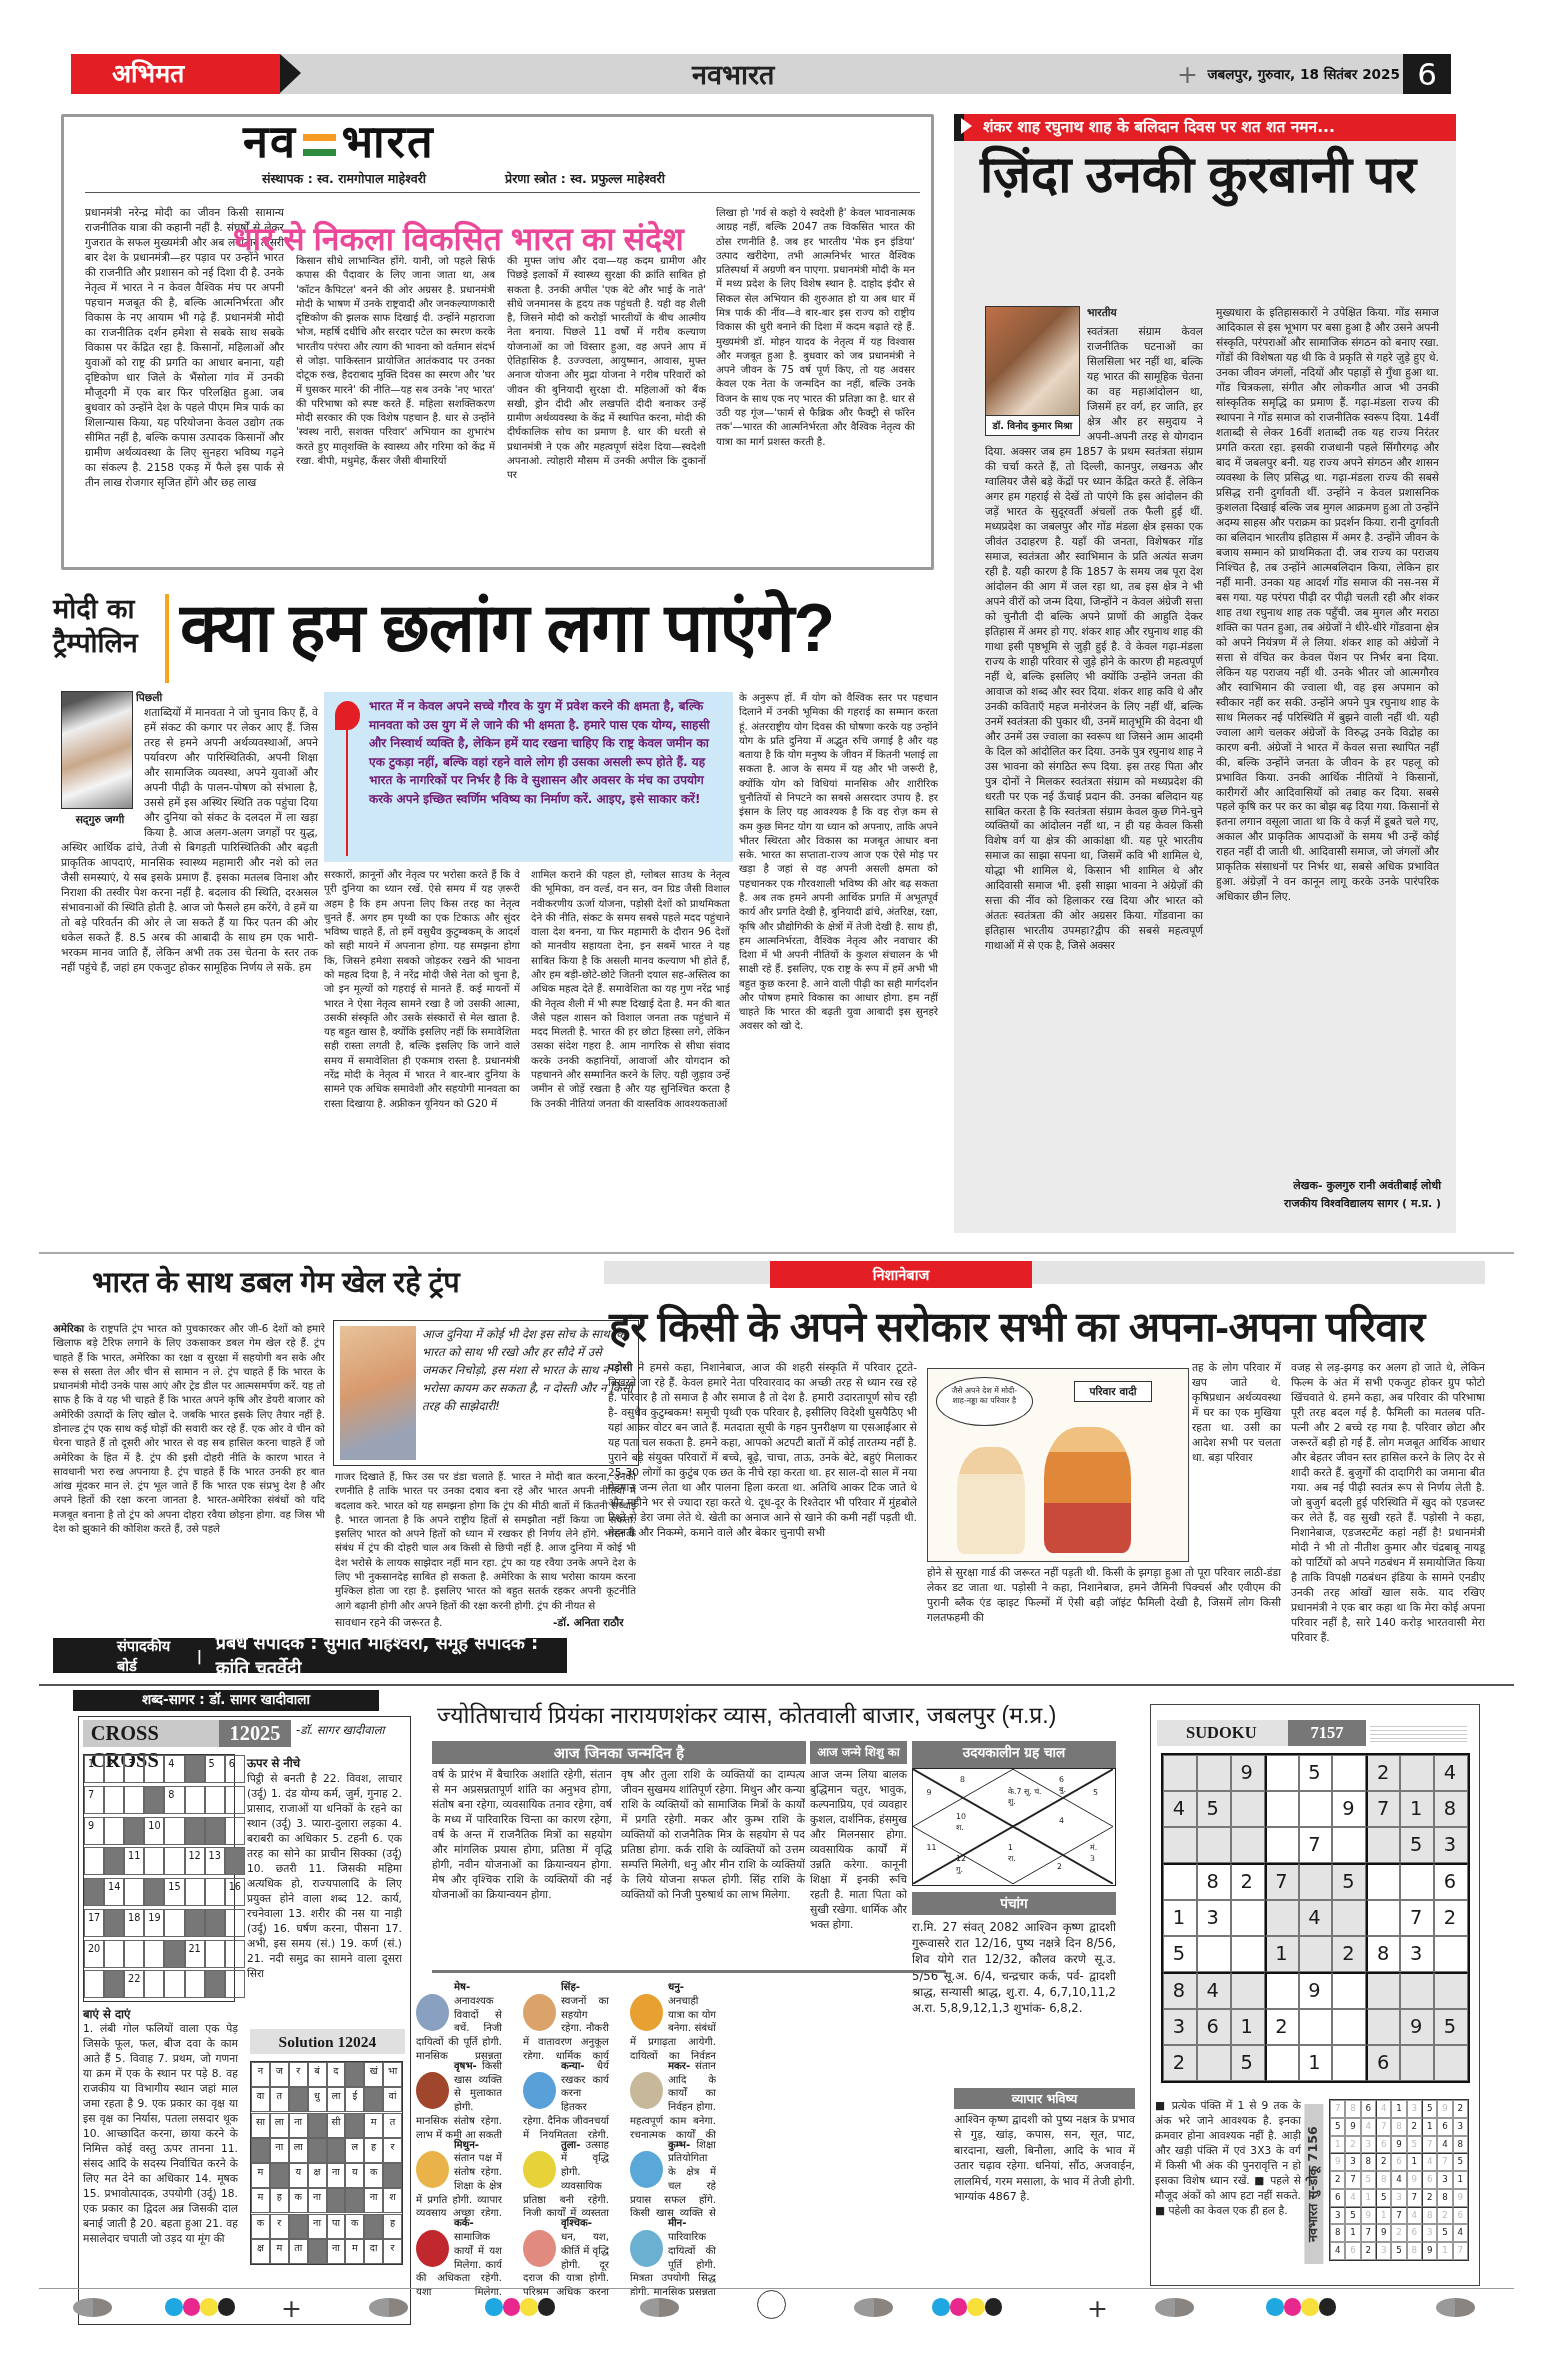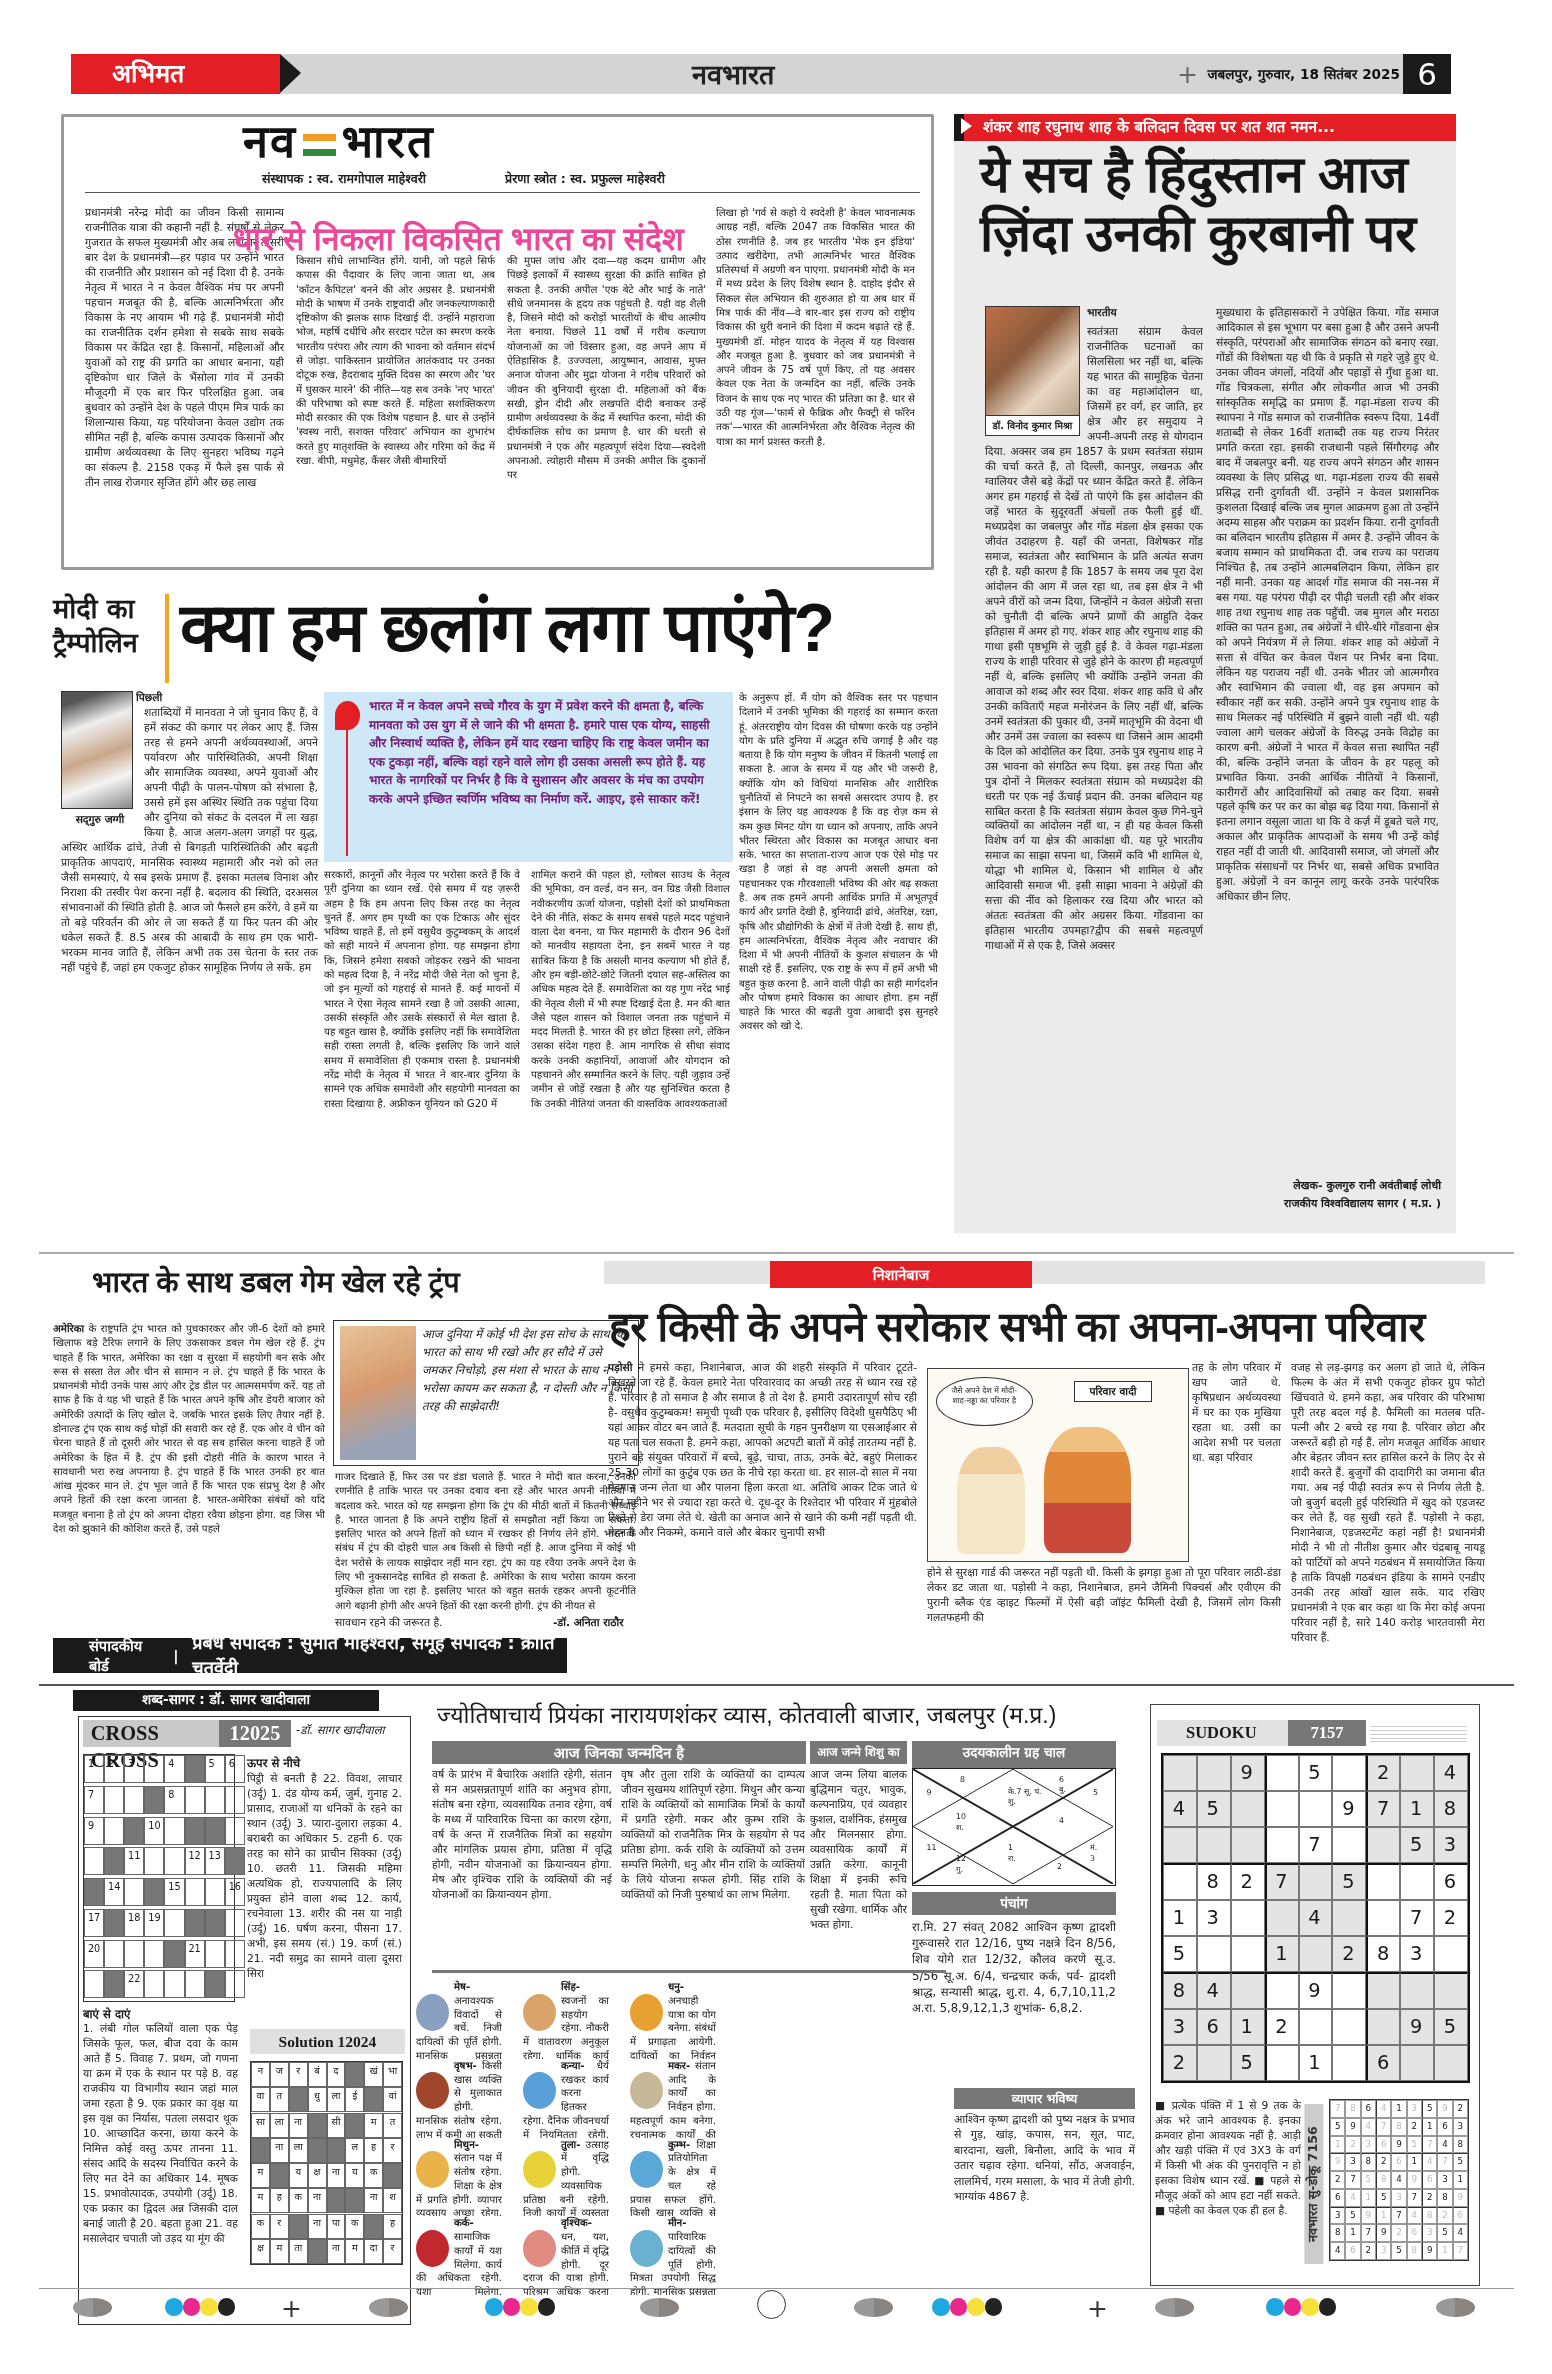--- a/index.html
+++ b/index.html
@@ -36,21 +36,21 @@
 .quote-text{left:369px;top:697px;width:349px;font-size:12px;font-weight:bold;color:#701a75;line-height:1.55}
 .sec-hr{left:39px;top:1252px;width:1475px;height:1.9px;background:#aaa}
 .trump-h{left:92px;top:1263px;font-size:29px;font-weight:bold;color:#1a1a1a;font-family:"Liberation Sans",sans-serif}
 .trump-box{left:333px;top:1320px;width:306px;height:146px;border:1.9px solid #333}
 .trump-photo{left:340px;top:1326px;width:76px;height:134px;background:linear-gradient(160deg,#e8c29a,#d79a6e 45%,#9aa3b5 80%)}
 .trump-quote{left:422px;top:1326px;width:212px;font-size:11.6px;font-style:italic;line-height:1.55}
 .nishan-bar{left:604px;top:1261px;width:881px;height:23px;background:#e4e4e4}
 .nishan-tag{left:770px;top:1261px;width:262px;height:27px;background:#e31e24;color:#fff;font-weight:bold;font-size:14.6px;text-align:center;line-height:27px}
 .nishan-h{left:609px;top:1300px;font-size:41px;font-weight:bold;color:#1a1a1a;font-family:"Liberation Sans",sans-serif;letter-spacing:-0.5px}
 .cartoon{left:927px;top:1368px;width:262px;height:194px;border:1px solid #444;background:#fdfaf3}
-.board{left:53px;top:1638px;width:514px;height:35px;background:#1a1a1a;color:#fff;font-size:14.6px;font-weight:bold;display:flex;align-items:center;padding-left:36px;gap:13.6px}
+.board{left:53px;top:1638px;width:514px;height:35px;background:#1a1a1a;color:#fff;font-size:14.6px;font-weight:bold;display:flex;align-items:center;padding-left:64px;gap:13.6px}
 .bottom-hr{left:39px;top:1684px;width:1475px;height:1.9px;background:#555}
 .cw-head{left:73px;top:1690px;width:306px;height:21.3px;background:#1a1a1a;color:#fff;text-align:center;font-size:13.6px;font-weight:bold}
 .cw-frame{left:78px;top:1716px;width:333px;height:609px;border:1.9px solid #333}
 .cw-title{left:83px;top:1720px;width:136px;height:27px;background:#c9c9c9;font-family:"Liberation Serif",serif;font-size:20.4px;font-weight:bold;padding-left:7.8px;line-height:27px}
 .cw-num{left:219px;top:1720px;width:72px;height:27px;background:#777;color:#fff;font-family:"Liberation Serif",serif;font-size:20.4px;font-weight:bold;text-align:center;line-height:27px}
 .cw-by{left:296px;top:1723px;font-size:11.6px;font-style:italic}
 .grid8{display:grid;grid-template-columns:repeat(8,1fr);border:1px solid #333}
 .grid8 div{border:1px solid #666;font-size:9.7px;padding:1px 2.9px;height:28px}
 .grid8 div.b{background:#777}
 .astro-h{left:437px;top:1700px;font-size:23px;color:#1a1a1a;font-family:"Liberation Sans",sans-serif}
@@ -93,21 +93,20 @@
 <div class="abs col text-block" style="left:296px;top:254px;width:199px;height:309px">किसान सीधे लाभान्वित होंगे. यानी, जो पहले सिर्फ कपास की पैदावार के लिए जाना जाता था, अब 'कॉटन कैपिटल' बनने की ओर अग्रसर है. प्रधानमंत्री मोदी के भाषण में उनके राष्ट्रवादी और जनकल्याणकारी दृष्टिकोण की झलक साफ दिखाई दी. उन्होंने महाराजा भोज, महर्षि दधीचि और सरदार पटेल का स्मरण करके भारतीय परंपरा और त्याग की भावना को वर्तमान संदर्भ से जोड़ा. पाकिस्तान प्रायोजित आतंकवाद पर उनका दोटूक रुख, हैदराबाद मुक्ति दिवस का स्मरण और 'घर में घुसकर मारने' की नीति—यह सब उनके 'नए भारत' की परिभाषा को स्पष्ट करते हैं. महिला सशक्तिकरण मोदी सरकार की एक विशेष पहचान है. धार से उन्होंने 'स्वस्थ नारी, सशक्त परिवार' अभियान का शुभारंभ करते हुए मातृशक्ति के स्वास्थ्य और गरिमा को केंद्र में रखा. बीपी, मधुमेह, कैंसर जैसी बीमारियों</div>
 <div class="abs col text-block" style="left:507px;top:254px;width:199px;height:309px">की मुफ्त जांच और दवा—यह कदम ग्रामीण और पिछड़े इलाकों में स्वास्थ्य सुरक्षा की क्रांति साबित हो सकता है. उनकी अपील 'एक बेटे और भाई के नाते' सीधे जनमानस के हृदय तक पहुंचती है. यही वह शैली है, जिसने मोदी को करोड़ों भारतीयों के बीच आत्मीय नेता बनाया. पिछले 11 वर्षों में गरीब कल्याण योजनाओं का जो विस्तार हुआ, वह अपने आप में ऐतिहासिक है. उज्ज्वला, आयुष्मान, आवास, मुफ्त अनाज योजना और मुद्रा योजना ने गरीब परिवारों को जीवन की बुनियादी सुरक्षा दी. महिलाओं को बैंक सखी, ड्रोन दीदी और लखपति दीदी बनाकर उन्हें ग्रामीण अर्थव्यवस्था के केंद्र में स्थापित करना, मोदी की दीर्घकालिक सोच का प्रमाण है. धार की धरती से प्रधानमंत्री ने एक और महत्वपूर्ण संदेश दिया—स्वदेशी अपनाओ. त्योहारी मौसम में उनकी अपील कि दुकानों पर</div>
 <div class="abs col text-block" style="left:716px;top:206px;width:199px;height:357px">लिखा हो 'गर्व से कहो ये स्वदेशी है' केवल भावनात्मक आग्रह नहीं, बल्कि 2047 तक विकसित भारत की ठोस रणनीति है. जब हर भारतीय 'मेक इन इंडिया' उत्पाद खरीदेगा, तभी आत्मनिर्भर भारत वैश्विक प्रतिस्पर्धा में अग्रणी बन पाएगा. प्रधानमंत्री मोदी के मन में मध्य प्रदेश के लिए विशेष स्थान है. दाहोद इंदौर से सिकल सेल अभियान की शुरुआत हो या अब धार में मित्र पार्क की नींव—वे बार-बार इस राज्य को राष्ट्रीय विकास की धुरी बनाने की दिशा में कदम बढ़ाते रहे हैं. मुख्यमंत्री डॉ. मोहन यादव के नेतृत्व में यह विश्वास और मजबूत हुआ है. बुधवार को जब प्रधानमंत्री ने अपने जीवन के 75 वर्ष पूर्ण किए, तो यह अवसर केवल एक नेता के जन्मदिन का नहीं, बल्कि उनके विजन के साथ एक नए भारत की प्रतिज्ञा का है. धार से उठी यह गूंज—'फार्म से फैब्रिक और फैक्ट्री से फॉरेन तक'—भारत की आत्मनिर्भरता और वैश्विक नेतृत्व की यात्रा का मार्ग प्रशस्त करती है.</div>
 
 <div class="abs grey-panel"></div>
 <div class="abs red-strip">
     <span>शंकर शाह रघुनाथ शाह के बलिदान दिवस पर शत शत नमन...</span>
   </div>
 <div class="abs red-tri"></div>
 <div class="abs kurbani">
-    <div>ये सच है हिंदुस्तान आज</div>
     <div>ज़िंदा उनकी कुरबानी पर</div>
   </div>
 <div class="abs photo" style="left:985px;top:306px;width:95px;height:110px"></div>
 <div class="abs caption" style="left:985px;top:415px;width:95px;height:21.3px;font-size:9.7px;line-height:19.4px">डॉ. विनोद कुमार मिश्रा</div>
 <div class="abs text-block" style="left:1087px;top:306px;width:116px;height:136px;font-size:10.7px"><b>भारतीय</b></div>
 <div class="abs text-block" style="left:985px;top:325px;width:218px;height:898px;font-size:10.7px;text-indent:0"><span style="display:block;float:left;width:102px;height:116px"></span><span>स्वतंत्रता संग्राम केवल राजनीतिक घटनाओं का सिलसिला भर नहीं था, बल्कि यह भारत की सामूहिक चेतना का वह महाआंदोलन था, जिसमें हर वर्ग, हर जाति, हर क्षेत्र और हर समुदाय ने अपनी-अपनी तरह से योगदान दिया. अक्सर जब हम 1857 के प्रथम स्वतंत्रता संग्राम की चर्चा करते हैं, तो दिल्ली, कानपुर, लखनऊ और ग्वालियर जैसे बड़े केंद्रों पर ध्यान केंद्रित करते हैं. लेकिन अगर हम गहराई से देखें तो पाएंगे कि इस आंदोलन की जड़ें भारत के सुदूरवर्ती अंचलों तक फैली हुई थीं. मध्यप्रदेश का जबलपुर और गोंड मंडला क्षेत्र इसका एक जीवंत उदाहरण है. यहाँ की जनता, विशेषकर गोंड समाज, स्वतंत्रता और स्वाभिमान के प्रति अत्यंत सजग रही है. यही कारण है कि 1857 के समय जब पूरा देश आंदोलन की आग में जल रहा था, तब इस क्षेत्र ने भी अपने वीरों को जन्म दिया, जिन्होंने न केवल अंग्रेजी सत्ता को चुनौती दी बल्कि अपने प्राणों की आहुति देकर इतिहास में अमर हो गए. शंकर शाह और रघुनाथ शाह की गाथा इसी पृष्ठभूमि से जुड़ी हुई है. वे केवल गढ़ा-मंडला राज्य के शाही परिवार से जुड़े होने के कारण ही महत्वपूर्ण नहीं थे, बल्कि इसलिए भी क्योंकि उन्होंने जनता की आवाज को शब्द और स्वर दिया. शंकर शाह कवि थे और उनकी कविताएँ महज मनोरंजन के लिए नहीं थीं, बल्कि उनमें स्वतंत्रता की पुकार थी, उनमें मातृभूमि की वेदना थी और उनमें उस ज्वाला का स्वरूप था जिसने आम आदमी के दिल को आंदोलित कर दिया. उनके पुत्र रघुनाथ शाह ने उस भावना को संगठित रूप दिया. इस तरह पिता और पुत्र दोनों ने मिलकर स्वतंत्रता संग्राम को मध्यप्रदेश की धरती पर एक नई ऊँचाई प्रदान की. उनका बलिदान यह साबित करता है कि स्वतंत्रता संग्राम केवल कुछ गिने-चुने व्यक्तियों का आंदोलन नहीं था, न ही यह केवल किसी विशेष वर्ग या क्षेत्र की आकांक्षा थी. यह पूरे भारतीय समाज का साझा सपना था, जिसमें कवि भी शामिल थे, योद्धा भी शामिल थे, किसान भी शामिल थे और आदिवासी समाज भी. इसी साझा भावना ने अंग्रेज़ों की सत्ता की नींव को हिलाकर रख दिया और भारत को अंततः स्वतंत्रता की ओर अग्रसर किया. गोंडवाना का इतिहास भारतीय उपमहा?द्वीप की सबसे महत्वपूर्ण गाथाओं में से एक है, जिसे अक्सर</span></div>
 <div class="abs text-block" style="left:1216px;top:306px;width:223px;height:868px;font-size:10.7px">मुख्यधारा के इतिहासकारों ने उपेक्षित किया. गोंड समाज आदिकाल से इस भूभाग पर बसा हुआ है और उसने अपनी संस्कृति, परंपराओं और सामाजिक संगठन को बनाए रखा. गोंडों की विशेषता यह थी कि वे प्रकृति से गहरे जुड़े हुए थे. उनका जीवन जंगलों, नदियों और पहाड़ों से गुँथा हुआ था. गोंड चित्रकला, संगीत और लोकगीत आज भी उनकी सांस्कृतिक समृद्धि का प्रमाण हैं. गढ़ा-मंडला राज्य की स्थापना ने गोंड समाज को राजनीतिक स्वरूप दिया. 14वीं शताब्दी से लेकर 16वीं शताब्दी तक यह राज्य निरंतर प्रगति करता रहा. इसकी राजधानी पहले सिंगौरगढ़ और बाद में जबलपुर बनी. यह राज्य अपने संगठन और शासन व्यवस्था के लिए प्रसिद्ध था. गढ़ा-मंडला राज्य की सबसे प्रसिद्ध रानी दुर्गावती थीं. उन्होंने न केवल प्रशासनिक कुशलता दिखाई बल्कि जब मुगल आक्रमण हुआ तो उन्होंने अदम्य साहस और पराक्रम का प्रदर्शन किया. रानी दुर्गावती का बलिदान भारतीय इतिहास में अमर है. उन्होंने जीवन के बजाय सम्मान को प्राथमिकता दी. जब राज्य का पराजय निश्चित है, तब उन्होंने आत्मबलिदान किया, लेकिन हार नहीं मानी. उनका यह आदर्श गोंड समाज की नस-नस में बस गया. यह परंपरा पीढ़ी दर पीढ़ी चलती रही और शंकर शाह तथा रघुनाथ शाह तक पहुँची. जब मुगल और मराठा शक्ति का पतन हुआ, तब अंग्रेजों ने धीरे-धीरे गोंडवाना क्षेत्र को अपने नियंत्रण में ले लिया. शंकर शाह को अंग्रेजों ने सत्ता से वंचित कर केवल पेंशन पर निर्भर बना दिया. लेकिन यह पराजय नहीं थी. उनके भीतर जो आत्मगौरव और स्वाभिमान की ज्वाला थी, वह इस अपमान को स्वीकार नहीं कर सकी. उन्होंने अपने पुत्र रघुनाथ शाह के साथ मिलकर नई परिस्थिति में बुझने वाली नहीं थी. यही ज्वाला आगे चलकर अंग्रेजों के विरुद्ध उनके विद्रोह का कारण बनी. अंग्रेजों ने भारत में केवल सत्ता स्थापित नहीं की, बल्कि उन्होंने जनता के जीवन के हर पहलू को प्रभावित किया. उनकी आर्थिक नीतियों ने किसानों, कारीगरों और आदिवासियों को तबाह कर दिया. सबसे पहले कृषि कर पर कर का बोझ बढ़ दिया गया. किसानों से इतना लगान वसूला जाता था कि वे कर्ज़ में डूबते चले गए, अकाल और प्राकृतिक आपदाओं के समय भी उन्हें कोई राहत नहीं दी जाती थी. आदिवासी समाज, जो जंगलों और प्राकृतिक संसाधनों पर निर्भर था, सबसे अधिक प्रभावित हुआ. अंग्रेज़ों ने वन कानून लागू करके उनके पारंपरिक अधिकार छीन लिए.</div>
 <div class="abs" style="left:1232px;top:1177px;width:209px;text-align:right;font-weight:bold;font-size:11px;line-height:1.6">
     <div>लेखक- कुलगुरु रानी अवंतीबाई लोधी</div>
     <div>राजकीय विश्वविद्यालय सागर ( म.प्र. )</div>

